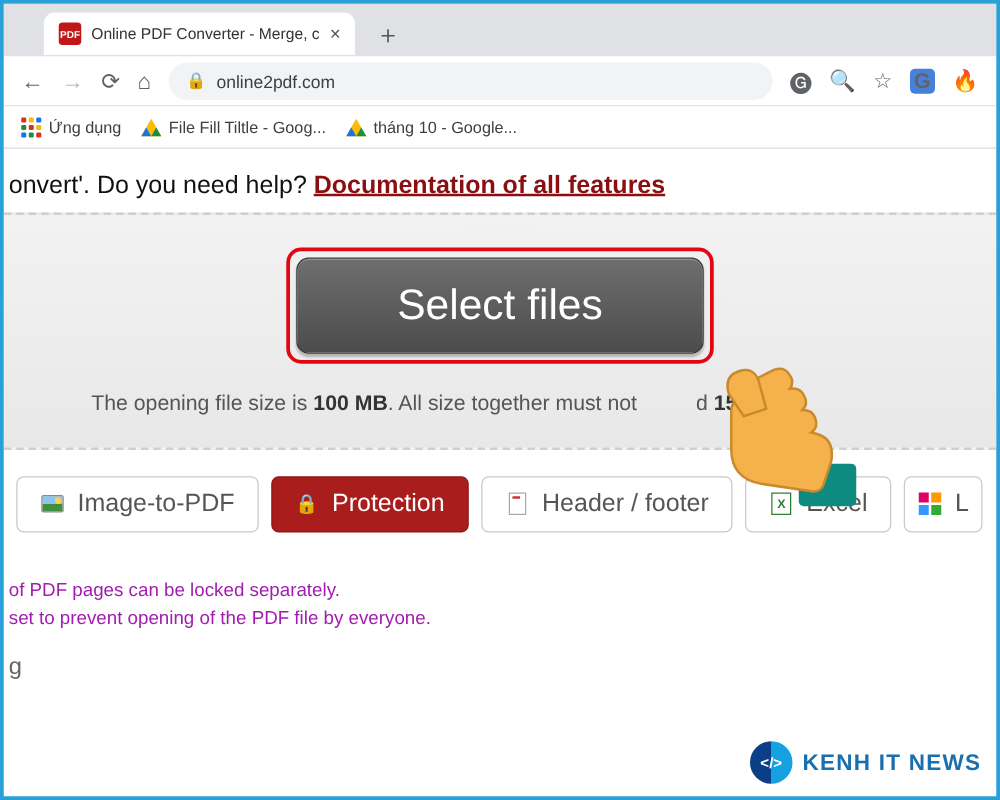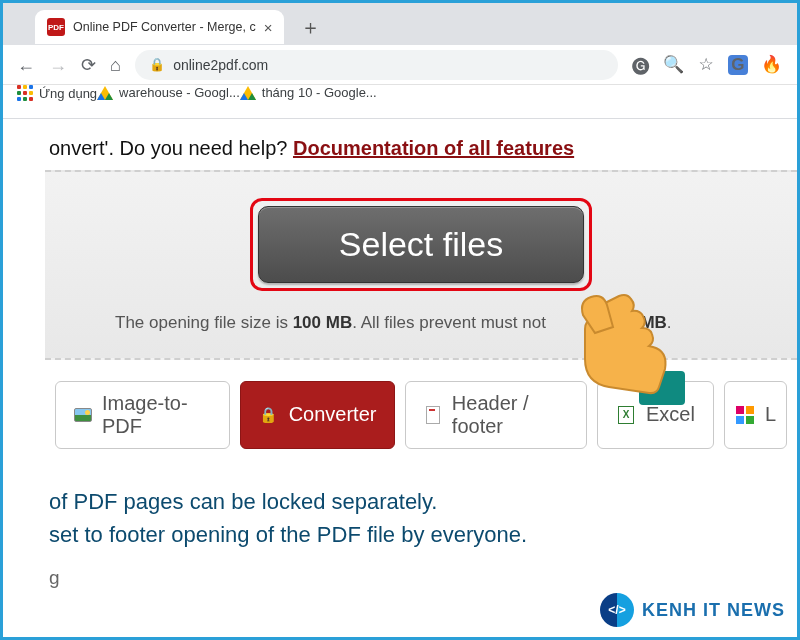--- a/index.html
+++ b/index.html
@@ -39,21 +39,21 @@
   .addr-actions { display: flex; align-items: center; gap: 14px; }
   .addr-actions span { color: #5f6368; font-size: 17px; }
   .gt-badge {
     width: 20px; height: 20px; background: #4780d8; border-radius: 4px;
     display: flex; align-items: center; justify-content: center;
   }
   .gt-badge-inner { color:#fff; font-size:11px; font-weight:700; }
   .fire { font-size: 17px; }
 
   .bookbar {
-    display: flex; align-items: flex-start; height: 34px;
+    display: flex; align-items: center; gap: 16px; height: 34px;
     padding: 0 14px; font-size: 13px; color: #3c4043; background: #fff;
     border-bottom: 1px solid #dadce0; white-space: nowrap; overflow: hidden;
   }
   .bk { display: flex; align-items: center; gap: 6px; }
   .apps-ico {
     display: grid; grid-template-columns: repeat(3, 4px); grid-template-rows: repeat(3, 4px);
     gap: 2px;
   }
   .apps-ico i { width: 4px; height: 4px; border-radius: 1px; }
   .apps-ico i:nth-child(1){background:#d93025}.apps-ico i:nth-child(2){background:#fbbc04}
@@ -67,21 +67,21 @@
   .fav-barcode { background:#c01818;}
   .fav-barcode::after{content:"";width:8px;height:8px;background:#fff;}
   .fav-drive { position:relative; width:0;height:0;
     border-left:8px solid transparent; border-right:8px solid transparent; border-bottom:14px solid #fbbc04;}
   .fav-drive::before{content:"";position:absolute;left:-8px;bottom:-14px;width:0;height:0;
     border-left:4px solid transparent;border-right:4px solid transparent;border-bottom:7px solid #1a73e8;}
   .fav-drive::after{content:"";position:absolute;right:-8px;bottom:-14px;width:0;height:0;
     border-left:4px solid transparent;border-right:4px solid transparent;border-bottom:7px solid #1e8e3e;}
 
   
-  .page { position: relative; margin-left: 42px; }
+  .page { position: relative; }
   .helprow { padding: 18px 0 10px 4px; font-size: 20px; color: #111; }
   .helprow a { color: #8a0f12; font-weight: 700; text-decoration: underline; }
 
   .dropzone {
     background: linear-gradient(#f2f2f2,#e8e8e8);
     border-top: 2px dashed #cfcfcf;
     border-bottom: 2px dashed #cfcfcf;
     padding: 26px 60px 22px;
     text-align: center;
   }
@@ -114,21 +114,21 @@
   .ico-page::before{content:"";position:absolute;top:2px;left:2px;width:6px;height:2px;background:#c33;}
   .ico-xls { width:16px;height:18px;border:1px solid #2e7d32;background:#fff;position:relative;}
   .ico-xls::after{content:"X";position:absolute;inset:0;display:flex;align-items:center;justify-content:center;color:#2e7d32;font-size:10px;font-weight:700;}
   .ico-grid { display:grid; grid-template-columns:8px 8px; grid-template-rows:8px 8px; gap:2px;}
   .ico-grid i:nth-child(1){background:#d06;} .ico-grid i:nth-child(2){background:#f90;}
   .ico-grid i:nth-child(3){background:#39f;} .ico-grid i:nth-child(4){background:#3a3;}
   .ico-grid i{width:8px;height:8px;display:block;}
   .ptab.tiny { padding:10px 10px; }
 
   .desc {
-    padding: 30px 0 10px 4px; font-size: 22px; color: #0c4a6e; line-height: 1.5;
+    padding: 30px 0 10px 4px; font-size: 15px; color: #a21caf; line-height: 1.5;
   }
   .gtxt { font-size: 19px; color: #666; padding-left:4px; margin-top: 6px;}
 
   
   .hand { position: absolute; left: 550px; top: 282px; width: 140px; pointer-events:none;}
   .hand svg{width:100%;height:auto;}
 
   
   .wmark { position:absolute; right:12px; bottom:10px; display:flex; align-items:center; gap:8px;}
   .wlogo {
@@ -183,53 +183,53 @@
           <i></i>
           <i></i>
           <i></i>
           <i></i>
           <i></i>
         </span>
       <span>Ứng dụng</span>
     </div>
     <div class="bk">
       <span class="fav-drive"></span>
-      <span>warehouse - Googl...</span>
+      <span>File Fill Tiltle - Goog...</span>
     </div>
     <div class="bk">
       <span class="fav-drive"></span>
       <span>tháng 10 - Google...</span>
     </div>
   </div>
 </div>
 
 <div class="page">
   <div class="helprow">
     <span>onvert'. Do you need help? </span><a href="#">Documentation of all features</a>
   </div>
 
   <div class="dropzone">
     <span class="select-wrap">
       <span class="select-btn">Select files</span>
     </span>
     <div class="limits">
-      <span>The opening file size is </span><b>100 MB</b><span>. All files prevent must not</span>&nbsp;&nbsp;&nbsp;&nbsp;&nbsp;&nbsp;&nbsp;&nbsp;&nbsp;&nbsp;d <b>150 MB</b><span>.</span><br>
+      <span>The opening file size is </span><b>100 MB</b><span>. All size together must not</span>&nbsp;&nbsp;&nbsp;&nbsp;&nbsp;&nbsp;&nbsp;&nbsp;&nbsp;&nbsp;d <b>150 MB</b><span>.</span><br>
     </div>
   </div>
 
   <div class="tabsrow">
     <div class="ptab">
       <span class="ico">
           <span class="ico-img"></span>
         </span>
       <span>Image-to-PDF</span>
     </div>
     <div class="ptab active">
       <span class="ico ico-lock">🔒</span>
-      <span>Converter</span>
+      <span>Protection</span>
     </div>
     <div class="ptab">
       <span class="ico">
           <span class="ico-page"></span>
         </span>
       <span>Header / footer</span>
     </div>
     <div class="ptab">
       <span class="ico">
           <span class="ico-xls"></span>
@@ -244,21 +244,21 @@
             <i></i>
             <i></i>
           </span>
         </span>
       <span>L</span>
     </div>
   </div>
 
   <div class="desc">
     <div>of PDF pages can be locked separately.</div>
-    <div>set to footer opening of the PDF file by everyone.</div>
+    <div>set to prevent opening of the PDF file by everyone.</div>
   </div>
   <div class="gtxt">g</div>
 </div>
 
 <div class="hand">
   <svg viewBox="0 0 140 140">
     <g>
 
       <rect x="86" y="86" width="46" height="34" rx="4" fill="#0f8a80"></rect>
 

